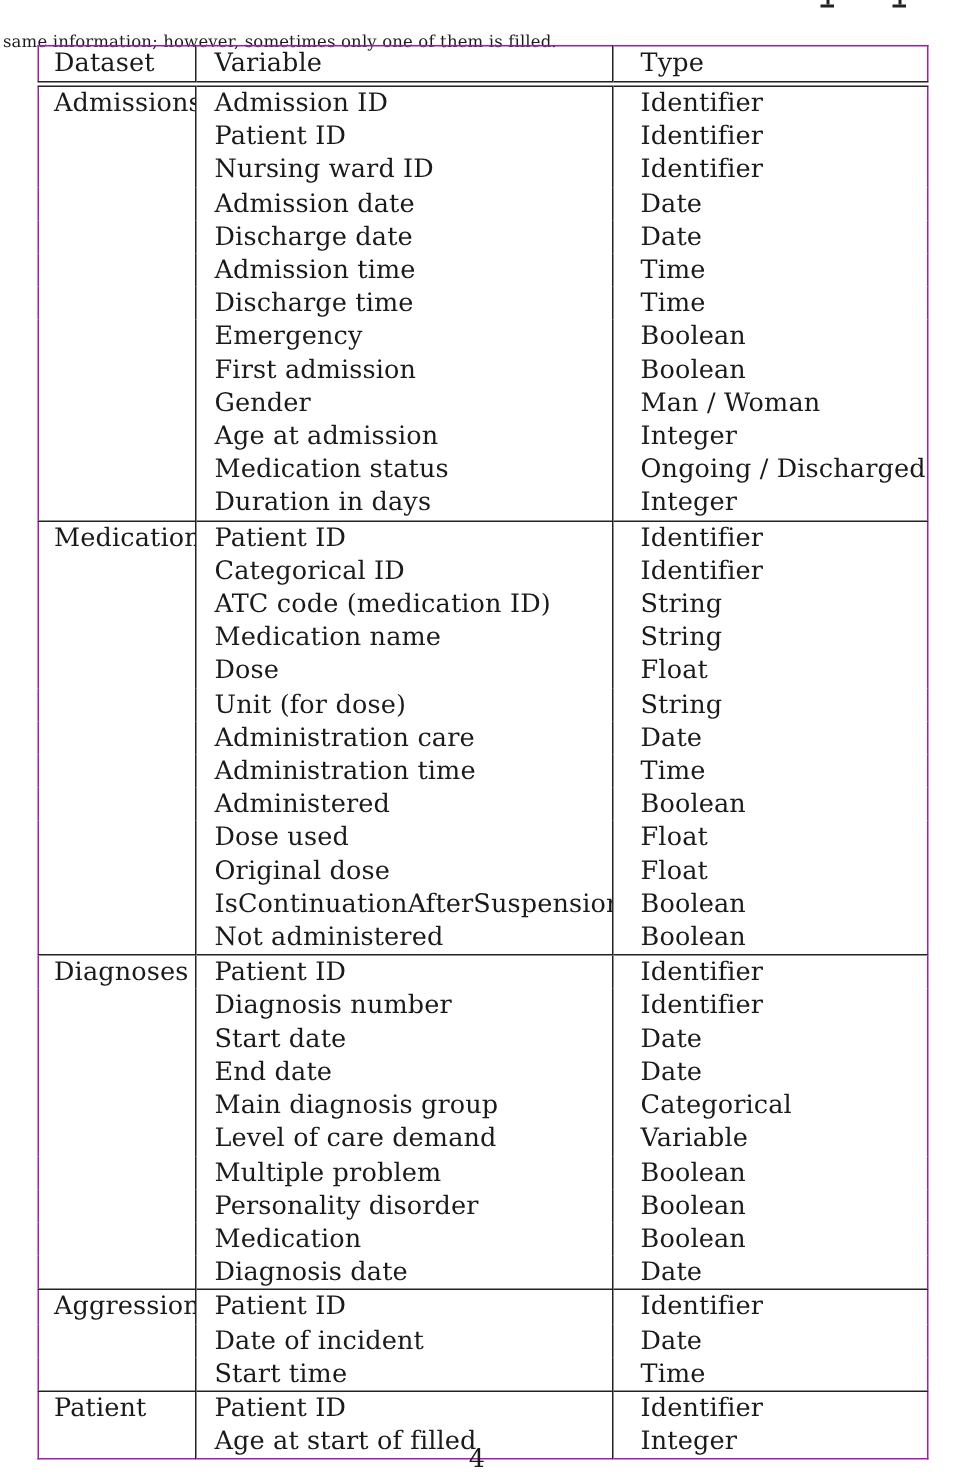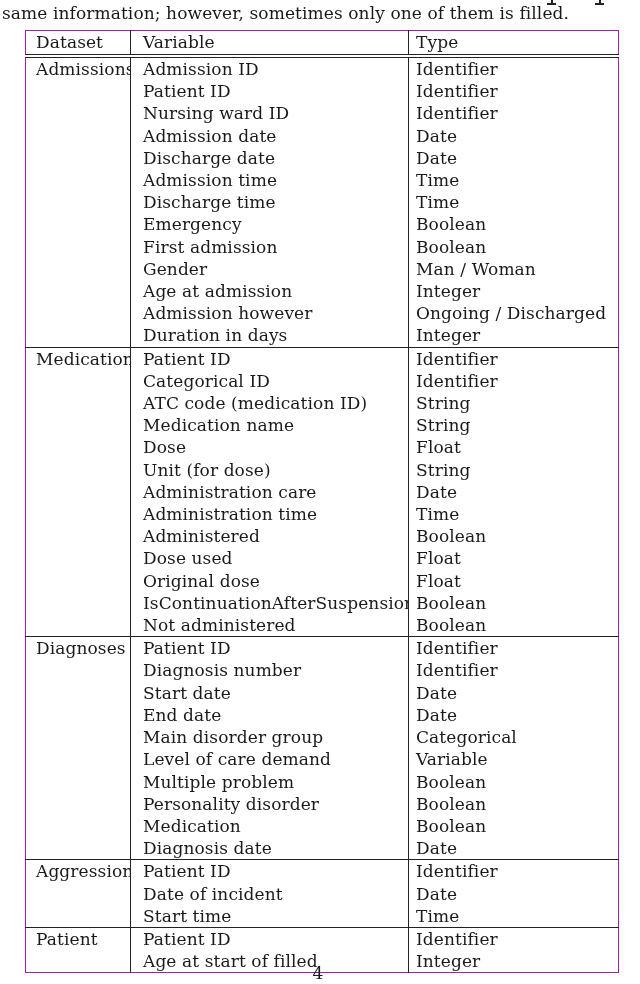--- a/index.html
+++ b/index.html
@@ -8,22 +8,22 @@
     width: 640px; height: 984px;
     position: relative;
     background: #ffffff;
     color: #1a1a1a;
     font-family: "DejaVu Serif", serif;
     overflow: hidden;
   }
 
   .top-text {
     position: absolute;
-    top: 3px; left: 2px;
-    font-size: 17px;
+    top: 18px; left: 2px;
+    font-size: 11px;
     line-height: 20px;
     white-space: nowrap;
     letter-spacing: 0.1px;
   }
 
   
   .frag { position: absolute; top: 0; width: 9px; height: 4px; }
   .frag .stem { width: 2px; height: 3px; background: #222; margin: 0 auto; }
   .frag .foot { width: 9px; height: 1.5px; background: #222; }
   .frag-1 { left: 547px; }
@@ -48,21 +48,21 @@
     text-align: left;
     vertical-align: top;
     font-size: 17px;
     line-height: 22.2px;
     letter-spacing: 0.1px;
     white-space: nowrap;
     overflow: hidden;
   }
   .c1 { padding-left: 10px; border-right: 1px solid #222; }
   .c2 { padding-left: 12px; border-right: 1px solid #222; }
-  .c3 { padding-left: 7px; }
+  .c3 { padding-left: 18px; }
 
   thead th {
     height: 23px;
     line-height: 23px;
     border-bottom: 4px double #222;
   }
 
   tbody { border-top: 1px solid #222; }
   tbody.first { border-top: none; }
 
@@ -142,21 +142,21 @@
       </tr>
       <tr>
         <td class="c2">Gender</td>
         <td class="c3">Man / Woman</td>
       </tr>
       <tr>
         <td class="c2">Age at admission</td>
         <td class="c3">Integer</td>
       </tr>
       <tr>
-        <td class="c2">Admission however</td>
+        <td class="c2">Medication status</td>
         <td class="c3">Ongoing / Discharged</td>
       </tr>
       <tr>
         <td class="c2">Duration in days</td>
         <td class="c3">Integer</td>
       </tr>
     </tbody>
     <tbody>
       <tr>
         <td rowspan="13" class="c1">Medication</td>
@@ -224,21 +224,21 @@
       </tr>
       <tr>
         <td class="c2">Start date</td>
         <td class="c3">Date</td>
       </tr>
       <tr>
         <td class="c2">End date</td>
         <td class="c3">Date</td>
       </tr>
       <tr>
-        <td class="c2">Main disorder group</td>
+        <td class="c2">Main diagnosis group</td>
         <td class="c3">Categorical</td>
       </tr>
       <tr>
         <td class="c2">Level of care demand</td>
         <td class="c3">Variable</td>
       </tr>
       <tr>
         <td class="c2">Multiple problem</td>
         <td class="c3">Boolean</td>
       </tr>

